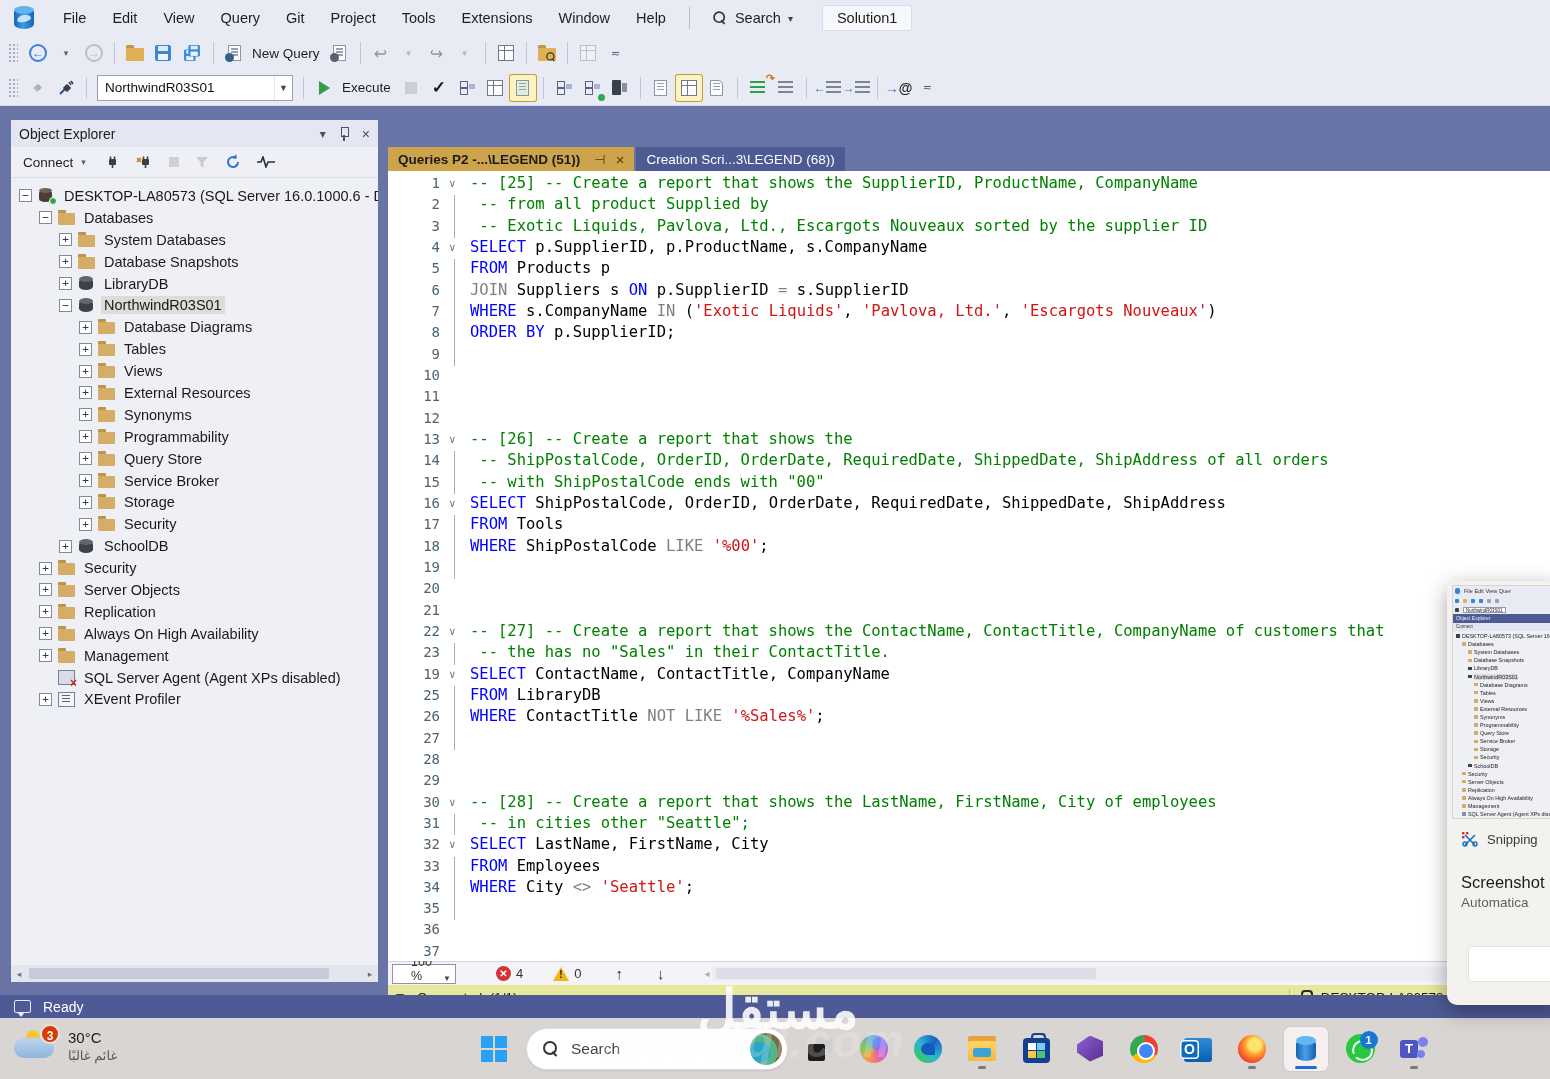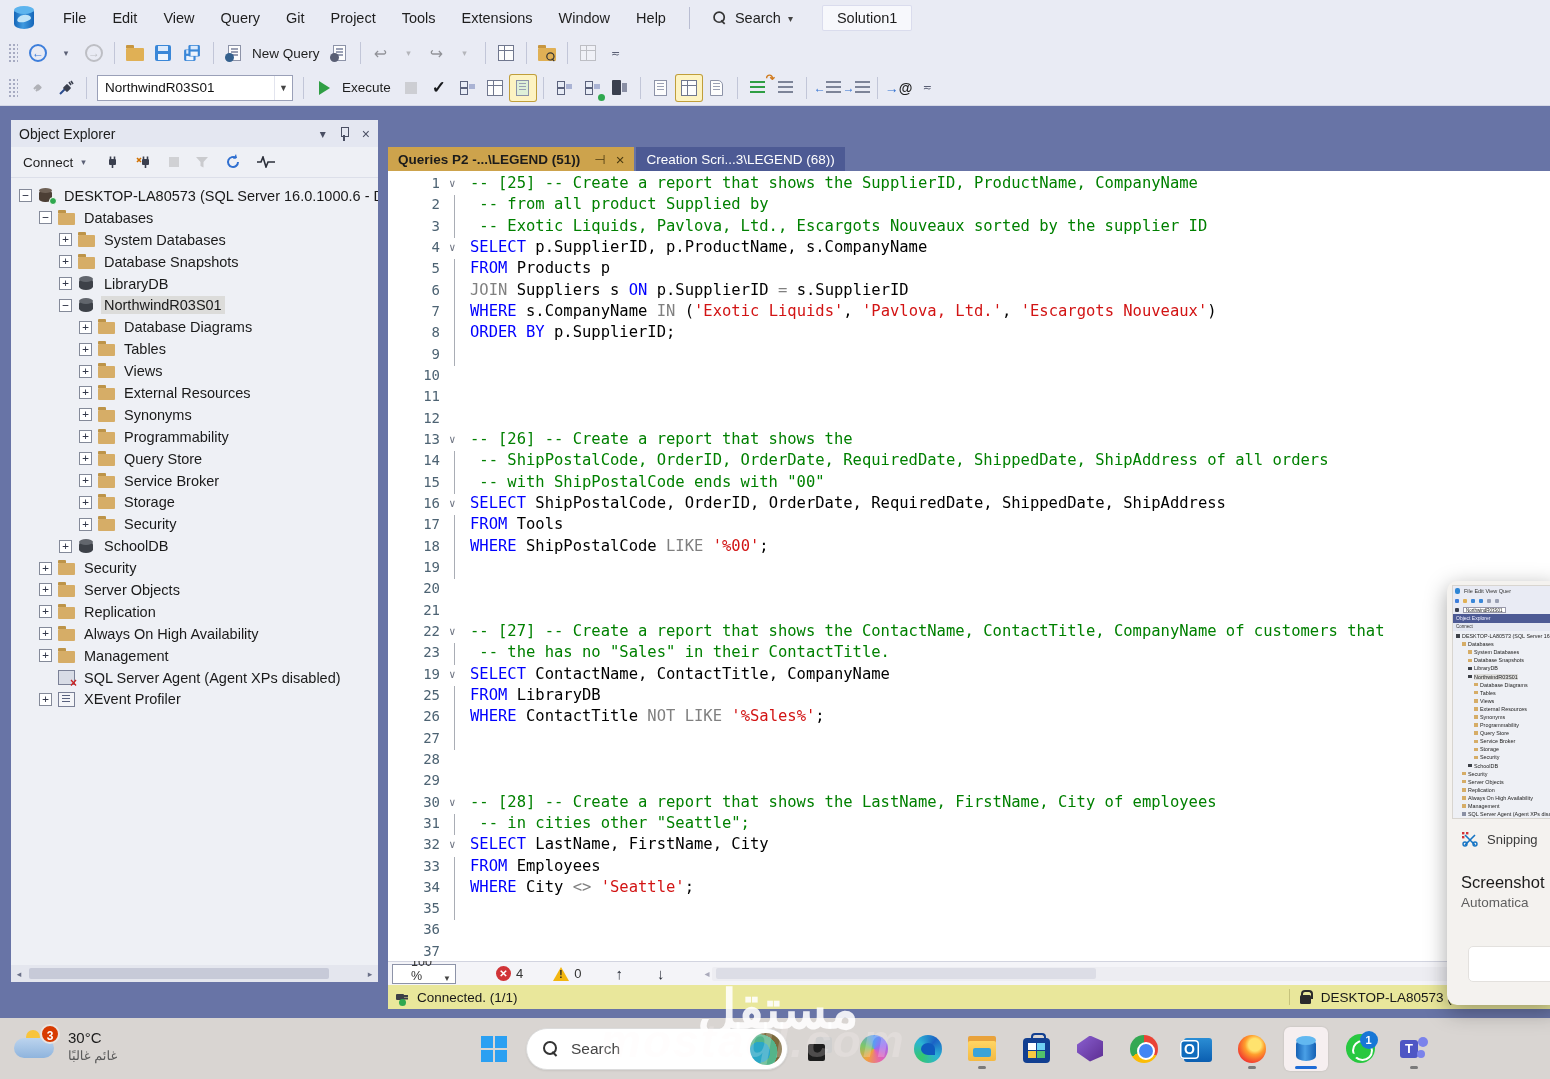--- a/index.html
+++ b/index.html
@@ -643,20 +643,24 @@
       <div class="conn-right">
         <div class="vbar"></div>
         <div class="lock-ico"></div>
         <span>DESKTOP-LA80573 (16.0 RTM)</span>
         <div class="vbar"></div>
         <span>D</span>
       </div>
     </div>
   </div>
 
+  <div class="readybar">
+    <div class="fb-ico"></div>
+    <span>Ready</span>
+  </div>
 
   <div class="taskbar">
     <div class="weather">
       <div class="cloud">
         <div class="wbadge">3</div>
       </div>
       <div>
         <div class="wtemp">30°C</div>
         <div class="wcond" dir="rtl">غائم غالبًا</div>
       </div>

